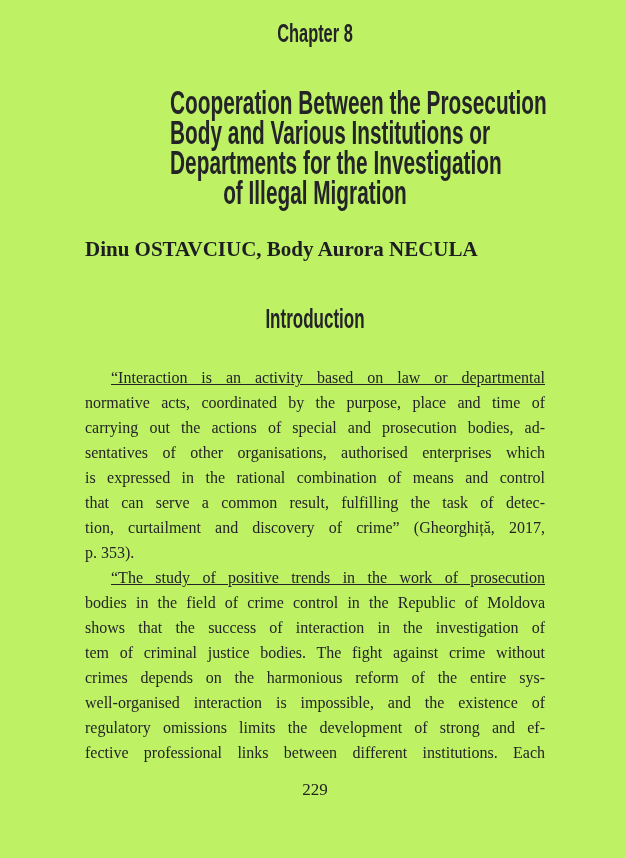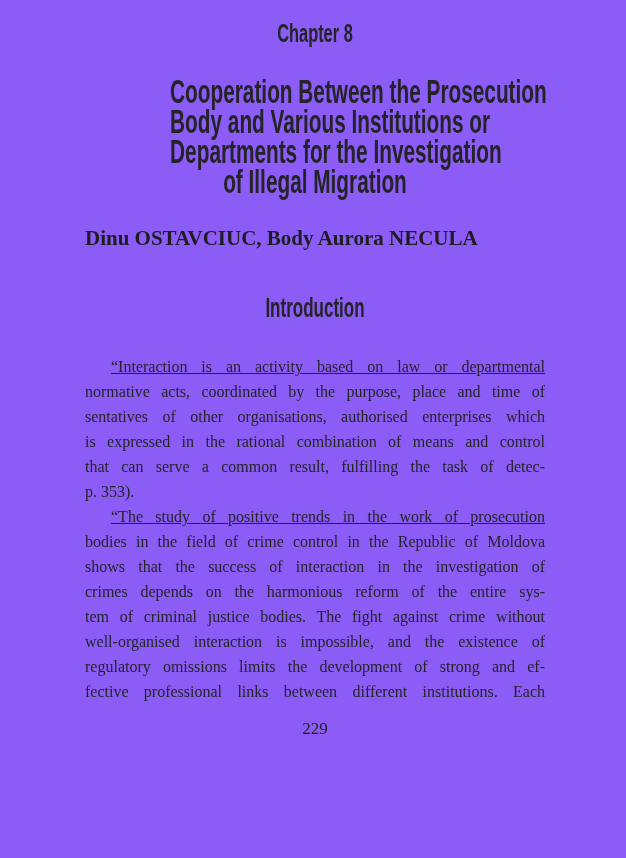--- a/index.html
+++ b/index.html
@@ -5,21 +5,21 @@
   html, body {
     margin: 0;
     padding: 0;
     background: #ffffff;
   }
   .page {
     position: relative;
     width: 626px;
     height: 858px;
     margin: 0 auto;
-    background: #8b5cf6;
+    background: #bef264;
     color: #232326;
     overflow: hidden;
     font-family: "Liberation Serif", serif;
   }
   .content {
     padding-left: 85px;
     padding-right: 81px; 
   }
   
   .heading {
@@ -33,21 +33,21 @@
     display: block;
     transform: scaleX(0.63);
     transform-origin: 50% 50%;
   }
   .chapter {
     margin-top: 20px;
     font-size: 26px;
     line-height: 26px;
   }
   .title-block {
-    margin-top: 31px;
+    margin-top: 42px;
     font-size: 33px;
     line-height: 30px;
   }
   .title-block .line {
     text-align: center;
     text-align-last: center;
   }
   .authors {
     margin-top: 28px;
     font-family: "Liberation Serif", serif;
@@ -114,31 +114,33 @@
     <div class="authors">Dinu OSTAVCIUC, Body Aurora NECULA</div>
 
     <div class="heading intro-heading">
       <span class="squeeze">Introduction</span>
     </div>
 
     <div class="bodytext">
       <div class="para">
           <div class="line first">“Interaction is an activity based on law or departmental</div>
           <div class="line">normative acts, coordinated by the purpose, place and time of</div>
+          <div class="line">carrying out the actions of special and prosecution bodies, ad-</div>
           <div class="line">sentatives of other organisations, authorised enterprises which</div>
           <div class="line">is expressed in the rational combination of means and control</div>
           <div class="line">that can serve a common result, fulfilling the task of detec-</div>
+          <div class="line">tion, curtailment and discovery of crime” (Gheorghiță, 2017,</div>
           <div class="line last">p. 353).</div>
         </div>
       <div class="para">
           <div class="line first">“The study of positive trends in the work of prosecution</div>
           <div class="line">bodies in the field of crime control in the Republic of Moldova</div>
           <div class="line">shows that the success of interaction in the investigation of</div>
+          <div class="line">tem of criminal justice bodies. The fight against crime without</div>
           <div class="line">crimes depends on the harmonious reform of the entire sys-</div>
-          <div class="line">tem of criminal justice bodies. The fight against crime without</div>
           <div class="line">well-organised interaction is impossible, and the existence of</div>
           <div class="line">regulatory omissions limits the development of strong and ef-</div>
           <div class="line last jlast">fective professional links between different institutions. Each</div>
         </div>
     </div>
 
     <div class="pagenum">229</div>
 
   </div>
 </div>

